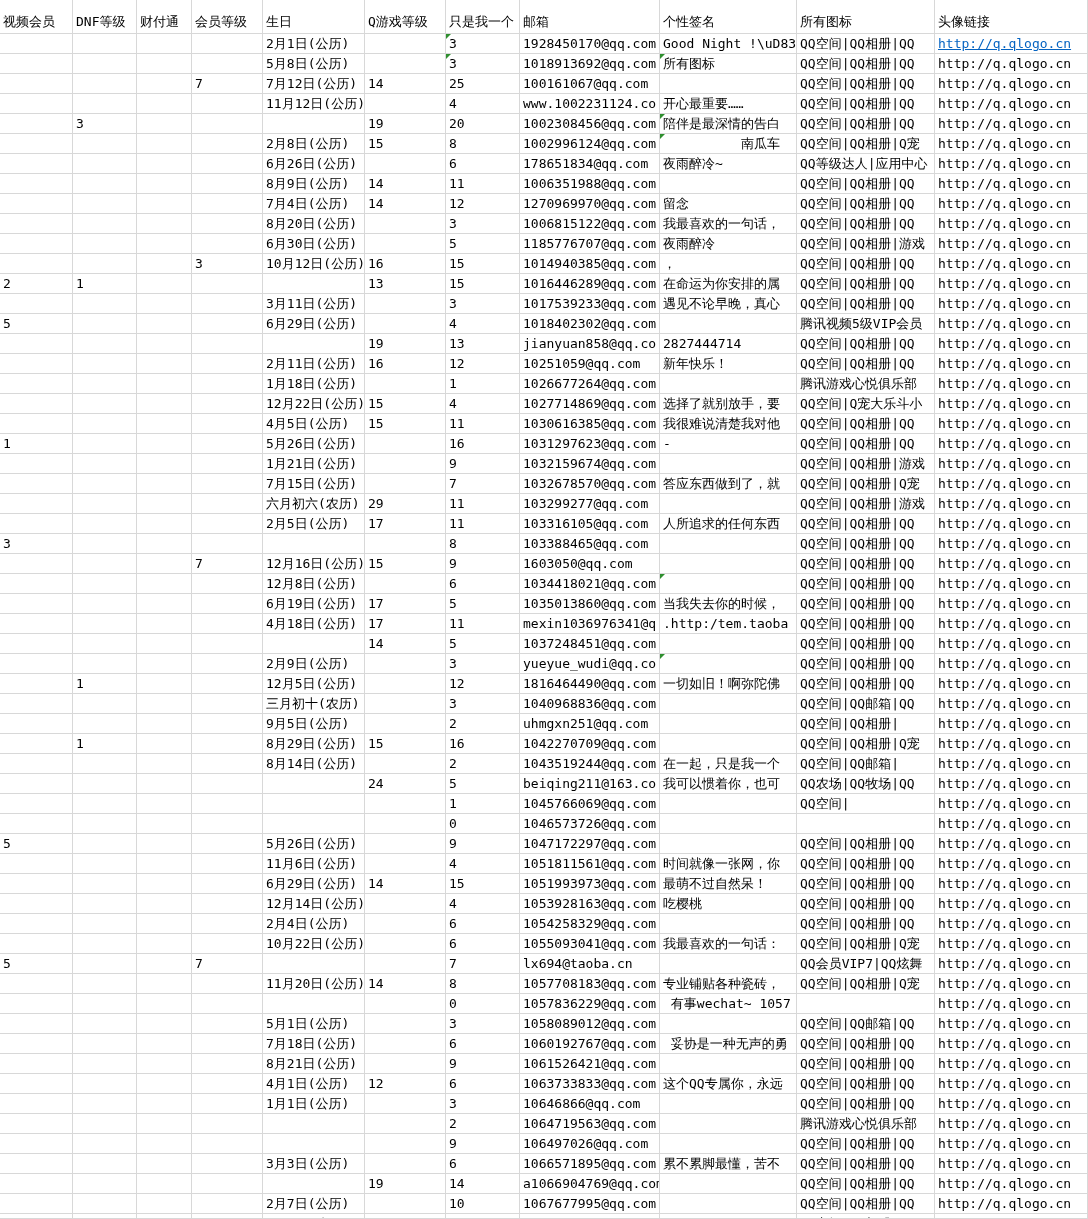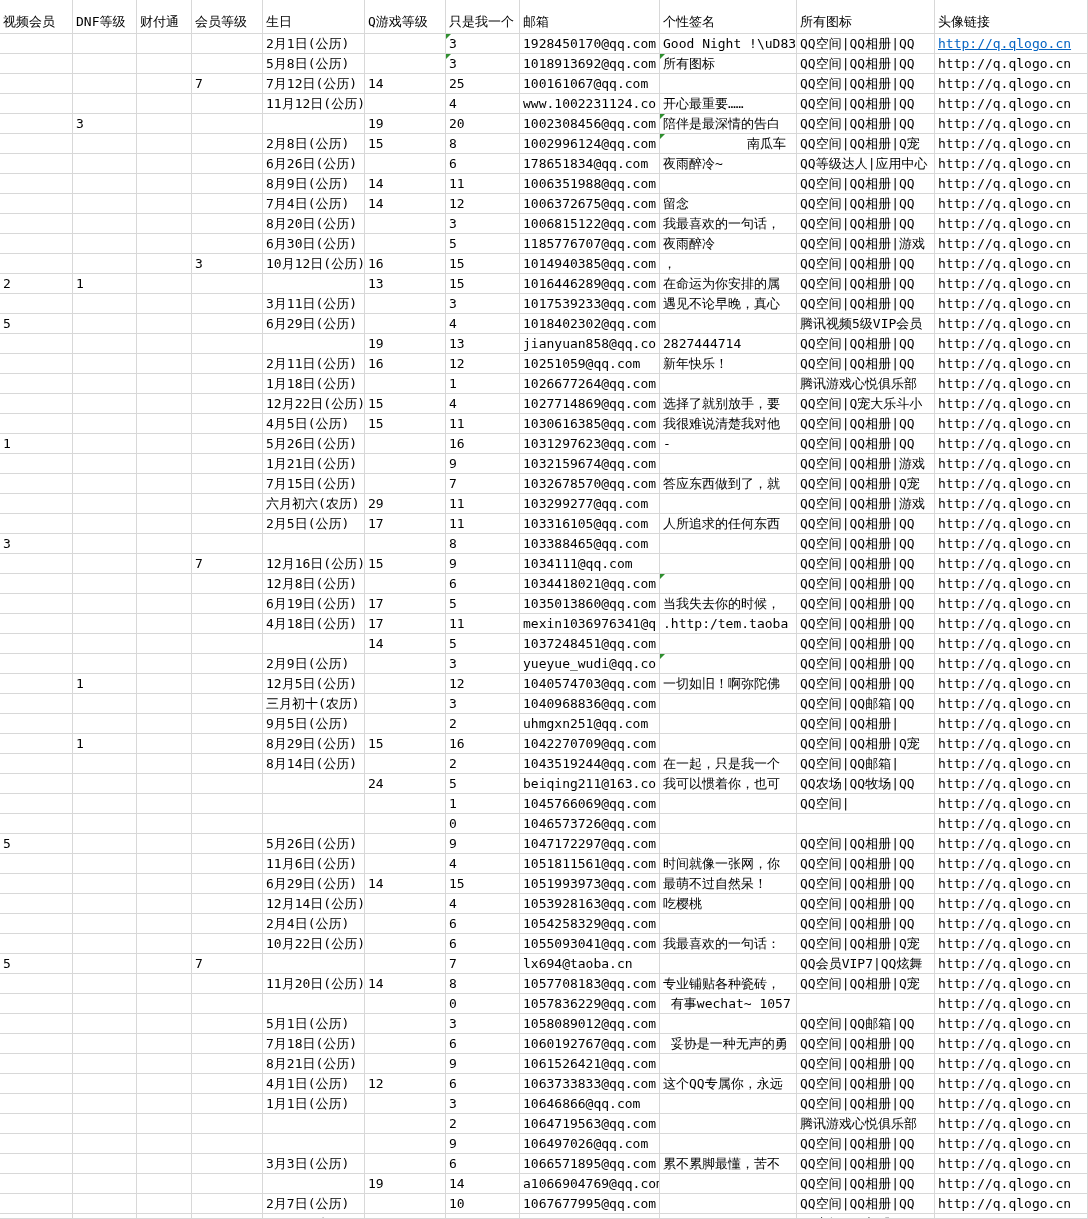--- a/index.html
+++ b/index.html
@@ -15,21 +15,21 @@
   }
   .row.header { height:34px; }
   .row.partial { height:5px; overflow:hidden; }
   .cell {
     position:relative; box-sizing:border-box;
     border-right:1px solid #d8d8d8; border-bottom:1px solid #d8d8d8;
     padding-left:3px; white-space:pre; overflow:hidden;
     line-height:19px;
   }
   .header .cell { display:flex; align-items:flex-end; padding-bottom:2px; }
-  .cell.right { text-align:right; padding-right:10px; }
+  .cell.right { text-align:right; padding-right:16px; }
   .cell.tri::before {
     content:""; position:absolute; top:0; left:0; width:0; height:0;
     border-top:5px solid #2f8f2f; border-right:5px solid transparent;
   }
   .cell .lnk { color:#0563C1; text-decoration:underline; }
 </style>
 </head>
 <body>
 
 <div class="sheet">
@@ -151,21 +151,21 @@
       <div class="cell"><span>http://q.qlogo.cn</span></div>
     </div>
     <div class="row">
       <div class="cell"></div>
       <div class="cell"></div>
       <div class="cell"></div>
       <div class="cell"></div>
       <div class="cell">7月4日(公历)</div>
       <div class="cell">14</div>
       <div class="cell">12</div>
-      <div class="cell">1006372675@qq.com</div>
+      <div class="cell">1270969970@qq.com</div>
       <div class="cell">留念</div>
       <div class="cell">QQ空间|QQ相册|QQ</div>
       <div class="cell"><span>http://q.qlogo.cn</span></div>
     </div>
     <div class="row">
       <div class="cell"></div>
       <div class="cell"></div>
       <div class="cell"></div>
       <div class="cell"></div>
       <div class="cell">8月20日(公历)</div>
@@ -385,21 +385,21 @@
       <div class="cell"><span>http://q.qlogo.cn</span></div>
     </div>
     <div class="row">
       <div class="cell"></div>
       <div class="cell"></div>
       <div class="cell"></div>
       <div class="cell">7</div>
       <div class="cell">12月16日(公历)</div>
       <div class="cell">15</div>
       <div class="cell">9</div>
-      <div class="cell">1034111@qq.com</div>
+      <div class="cell">1603050@qq.com</div>
       <div class="cell"></div>
       <div class="cell">QQ空间|QQ相册|QQ</div>
       <div class="cell"><span>http://q.qlogo.cn</span></div>
     </div>
     <div class="row">
       <div class="cell"></div>
       <div class="cell"></div>
       <div class="cell"></div>
       <div class="cell"></div>
       <div class="cell">12月8日(公历)</div>
@@ -463,21 +463,21 @@
       <div class="cell"><span>http://q.qlogo.cn</span></div>
     </div>
     <div class="row">
       <div class="cell"></div>
       <div class="cell">1</div>
       <div class="cell"></div>
       <div class="cell"></div>
       <div class="cell">12月5日(公历)</div>
       <div class="cell"></div>
       <div class="cell">12</div>
-      <div class="cell">1040574703@qq.com</div>
+      <div class="cell">1816464490@qq.com</div>
       <div class="cell">一切如旧！啊弥陀佛</div>
       <div class="cell">QQ空间|QQ相册|QQ</div>
       <div class="cell"><span>http://q.qlogo.cn</span></div>
     </div>
     <div class="row">
       <div class="cell"></div>
       <div class="cell"></div>
       <div class="cell"></div>
       <div class="cell"></div>
       <div class="cell">三月初十(农历)</div>

